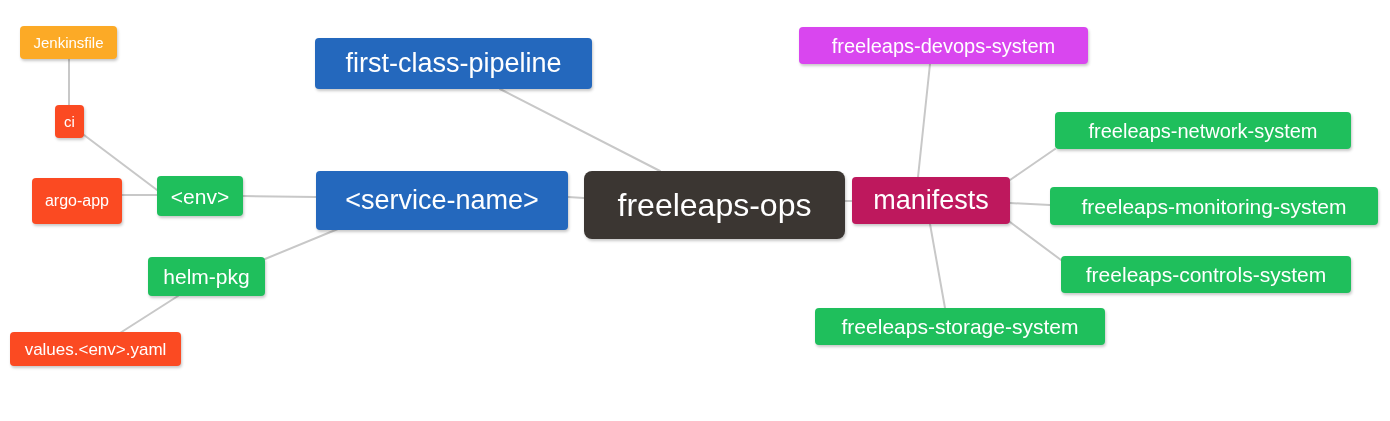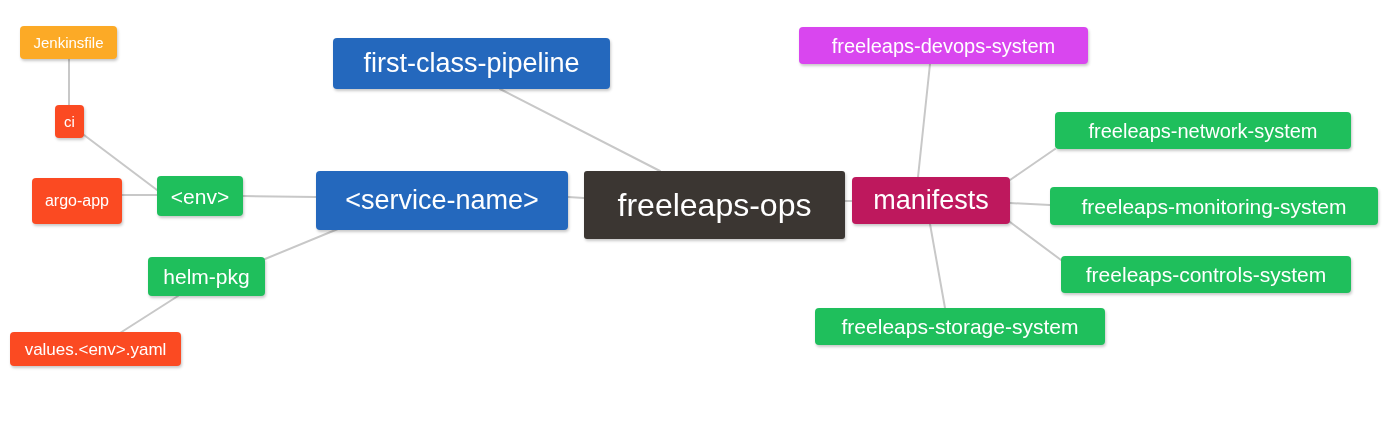--- a/index.html
+++ b/index.html
@@ -29,21 +29,21 @@
     justify-content:center;
     color:#ffffff;
     border-radius:4px;
     white-space:nowrap;
     box-shadow:1px 2px 3px rgba(0,0,0,0.22);
     letter-spacing:0px;
     line-height:1;
     padding:0 10px;
   }
   .node.root{
-    border-radius:3px;
+    border-radius:8px;
   }
 </style>
 </head>
 <body>
 
 <div id="canvas">
   <svg id="edges" viewBox="0 0 1390 421" width="1390" height="421">
       <line x1="69" y1="59" x2="69" y2="105" stroke="#c8c8c8" stroke-width="2" stroke-linecap="round"></line>
       <line x1="84" y1="135" x2="157" y2="190" stroke="#c8c8c8" stroke-width="2" stroke-linecap="round"></line>
       <line x1="122" y1="195" x2="157" y2="195" stroke="#c8c8c8" stroke-width="2" stroke-linecap="round"></line>
@@ -71,21 +71,21 @@
       </div>
       <div class="node" style="left: 157px; top: 176px; width: 86px; height: 40px; background: rgb(31, 191, 92); font-size: 21px;">
         <span>&lt;env&gt;</span>
       </div>
       <div class="node" style="left: 148px; top: 257px; width: 117px; height: 39px; background: rgb(31, 191, 92); font-size: 21px;">
         <span>helm-pkg</span>
       </div>
       <div class="node" style="left: 10px; top: 332px; width: 171px; height: 34px; background: rgb(251, 74, 34); font-size: 17px;">
         <span>values.&lt;env&gt;.yaml</span>
       </div>
-      <div class="node" style="left: 315px; top: 38px; width: 277px; height: 51px; background: rgb(36, 104, 189); font-size: 27px; margin-left: 18px;">
+      <div class="node" style="left: 315px; top: 38px; width: 277px; height: 51px; background: rgb(36, 104, 189); font-size: 27px;">
         <span>first-class-pipeline</span>
       </div>
       <div class="node" style="left: 316px; top: 171px; width: 252px; height: 59px; background: rgb(36, 104, 189); font-size: 27px;">
         <span>&lt;service-name&gt;</span>
       </div>
       <div class="node root" style="left: 584px; top: 171px; width: 261px; height: 68px; background: rgb(59, 54, 50); font-size: 32px;">
         <span>freeleaps-ops</span>
       </div>
       <div class="node" style="left: 852px; top: 177px; width: 158px; height: 47px; background: #be185d; font-size: 27px;">
         <span>manifests</span>

